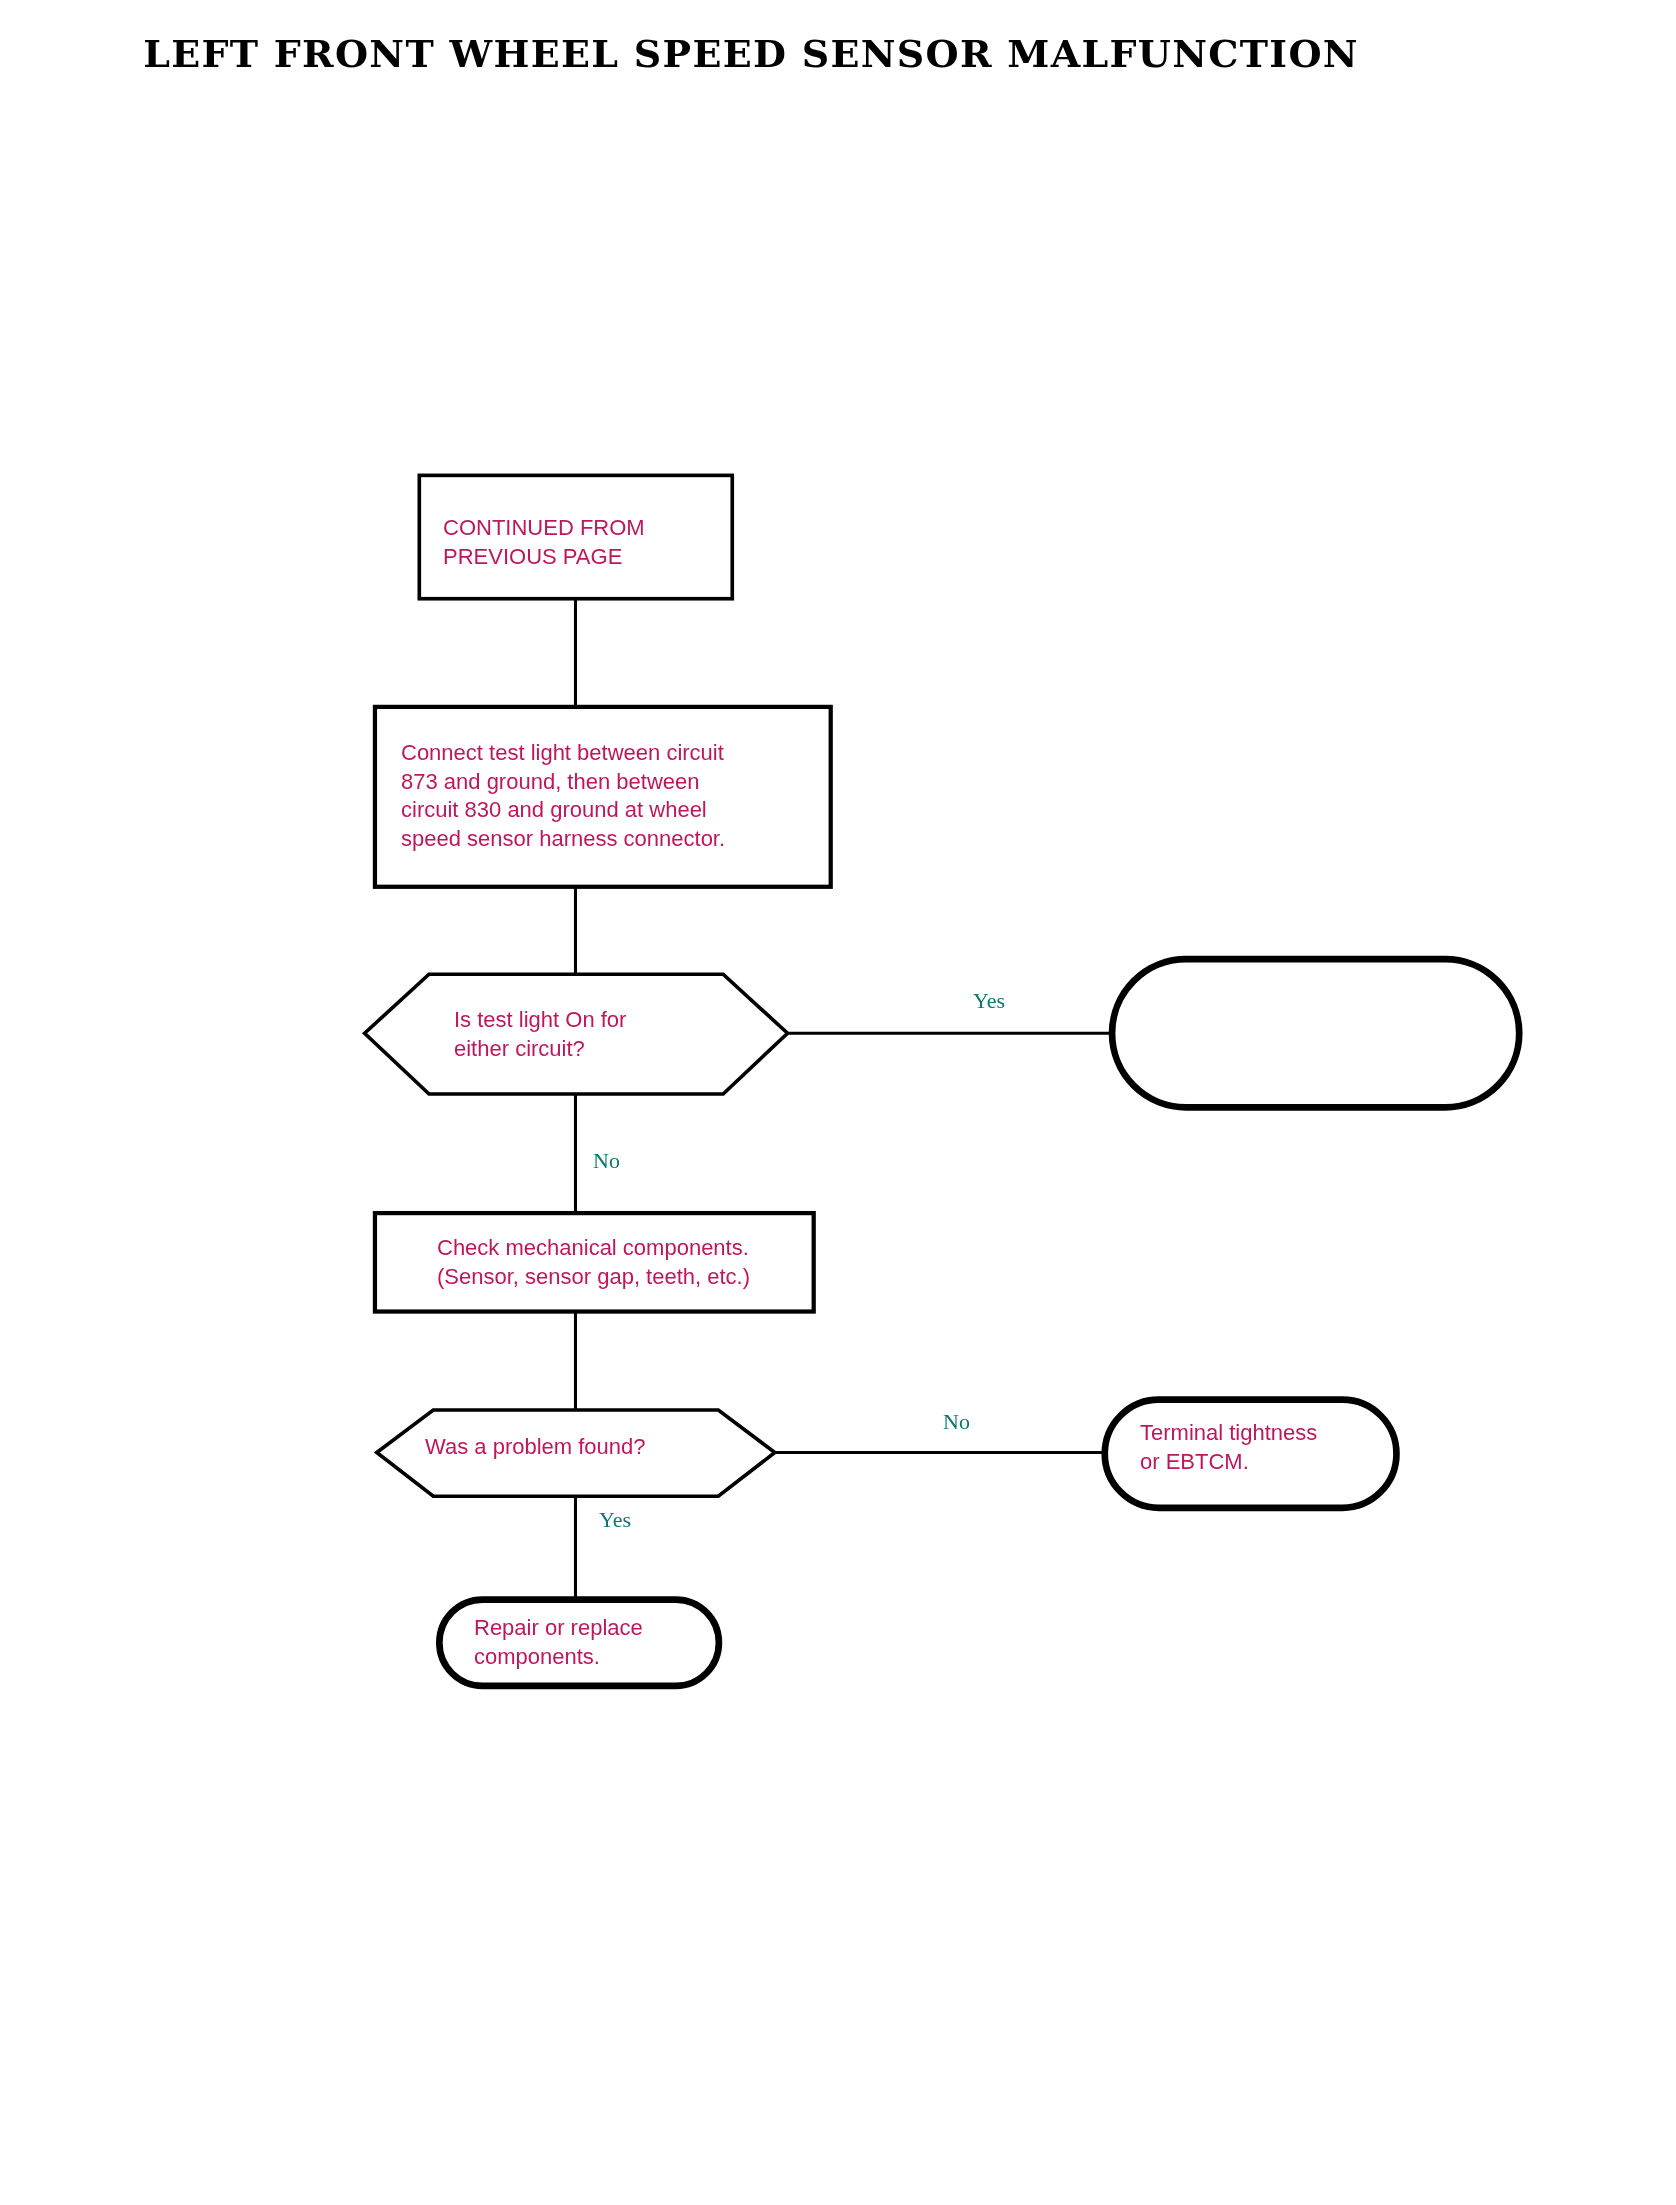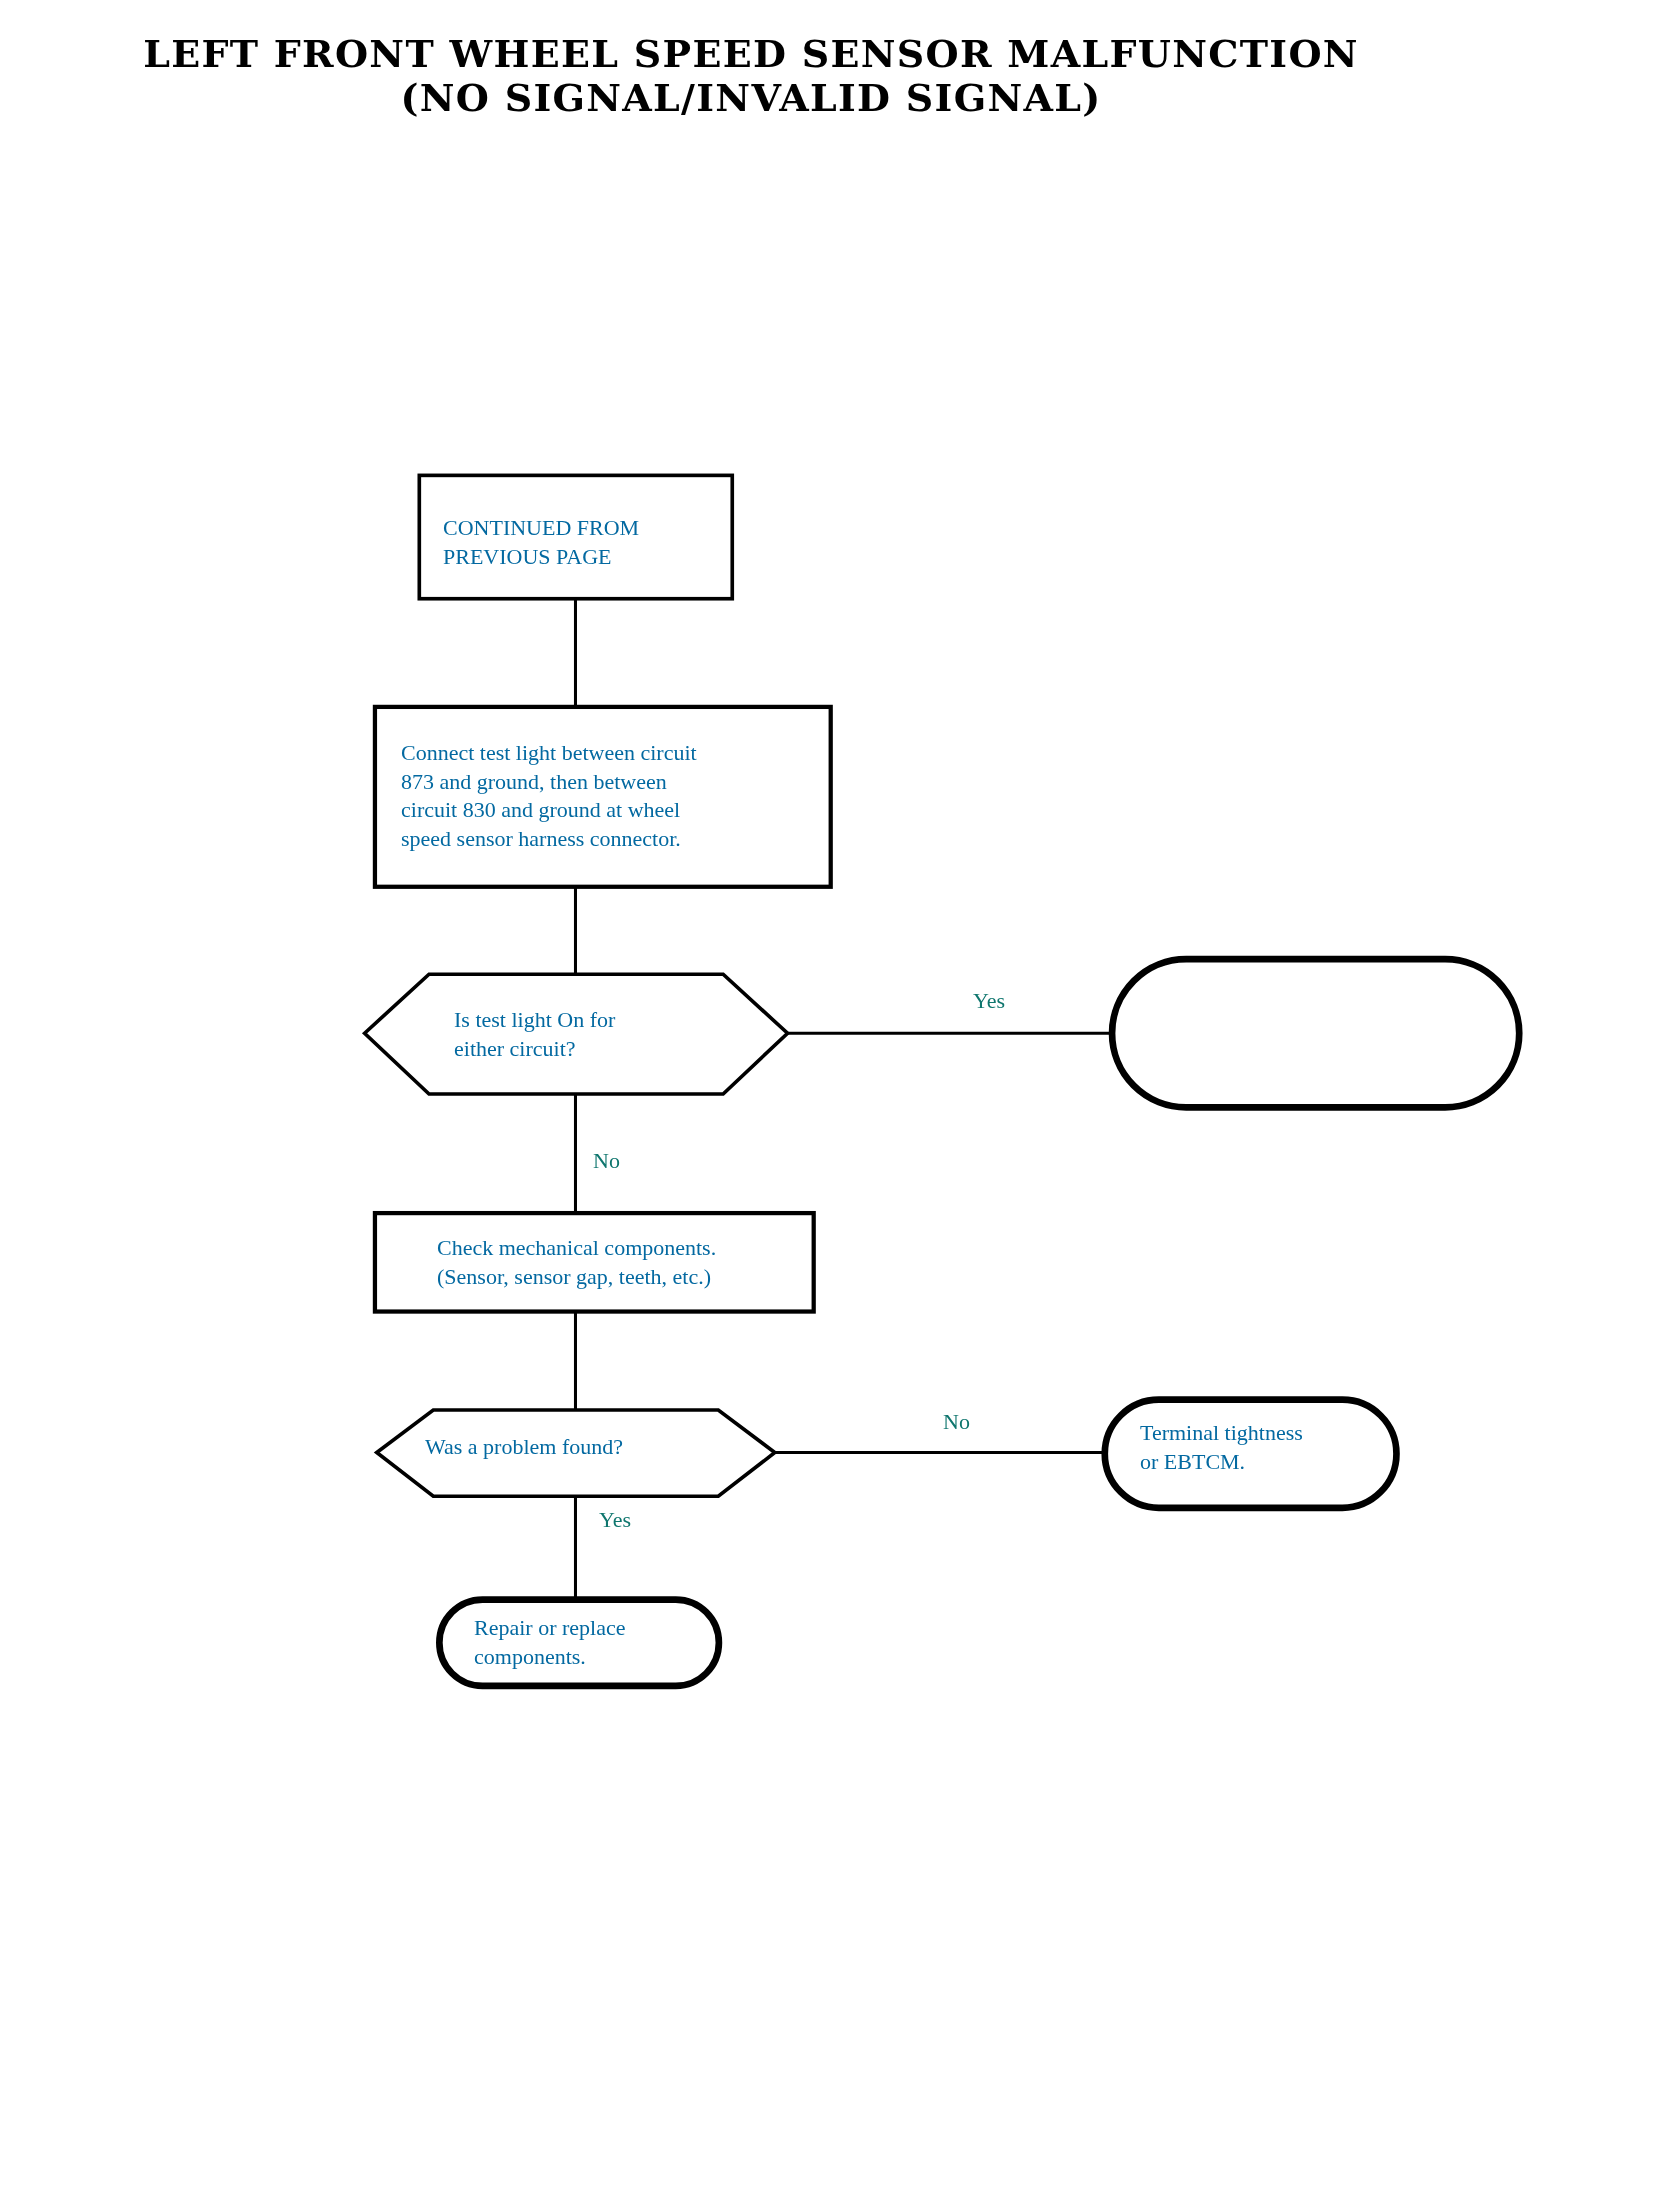--- a/index.html
+++ b/index.html
@@ -46,22 +46,22 @@
     position: absolute;
     left: 0;
     top: 0;
     width: 1676px;
     height: 2205px;
     overflow: visible;
   }
 
   .node-text {
     position: absolute;
-    font-family: Liberation Serif, serif;
-    color: #0369a1;
+    font-family: Liberation Sans, sans-serif;
+    color: #be185d;
     line-height: 1.30;
     white-space: pre-line;
     pointer-events: none;
   }
 
   
   .nt-continued      { left: 443px;  top: 514px;  width: 286px; font-size: 22px; }
   .nt-connect        { left: 401px;  top: 739px; width: 425px; font-size: 22px; }
   .nt-testlight      { left: 454px;  top: 1006px; width: 255px; font-size: 22px; text-align: left; }
   .nt-shorted        { left: 1161px; top: 988px; width: 316px; font-size: 22px; }
@@ -81,21 +81,20 @@
   .el-yes1 { left: 973px; top: 988px; }
   .el-no1  { left: 593px;  top: 1148px; }
   .el-no2  { left: 943px; top: 1409px; }
   .el-yes2 { left: 599px;  top: 1507px; }
 </style>
 </head>
 <body>
 
 <div id="title-block">
   <span class="title-line">LEFT FRONT WHEEL SPEED SENSOR MALFUNCTION</span>
-  <span class="title-line">(NO SIGNAL/INVALID SIGNAL)</span>
 </div>
 
 <div id="flow-canvas">
 
   <svg viewBox="0 0 2758 3628" xmlns="http://www.w3.org/2000/svg">
 
     <g stroke="#000000" fill="none" stroke-linecap="butt">
 
       <line x1="947" y1="985" x2="947" y2="1163" stroke-width="5"></line>
 

